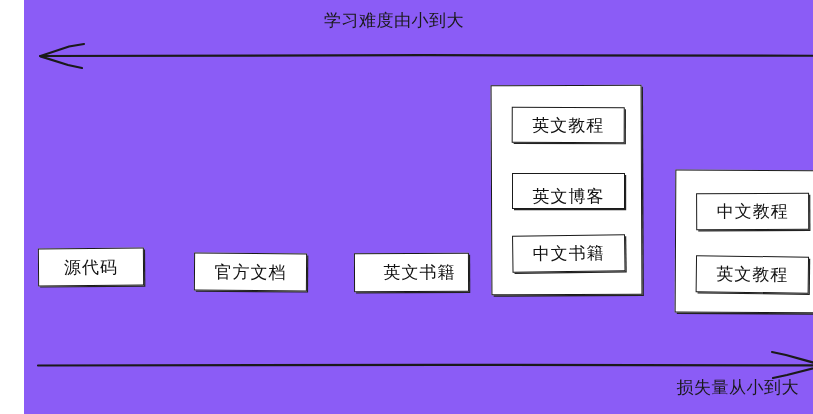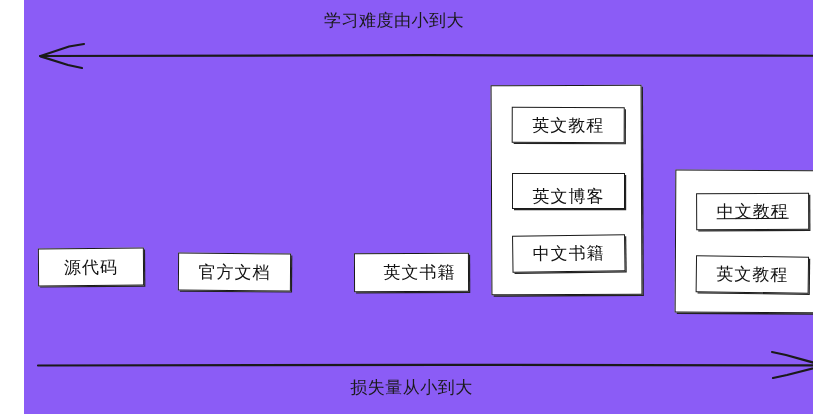--- a/index.html
+++ b/index.html
@@ -28,21 +28,21 @@
   #top-axis-label {
     left: 0;
     top: 9px;
     width: 740px;
     text-align: center;
   }
   #bottom-axis-label {
     left: 0;
     top: 376px;
     width: 775px;
-    text-align: center;
+    text-align: right;
   }
   .axis-svg {
     position: absolute;
     left: 0;
     pointer-events: none;
   }
   #top-axis-svg { top: 30px; }
   #bottom-axis-svg { top: 340px; }
 
   .node {
@@ -94,21 +94,21 @@
       <path d="M799.5,25.6 L763,35 L749,38"></path>
     </g>
   </svg>
 
   <div class="axis-label" id="bottom-axis-label">损失量从小到大</div>
 
   <div class="node skew-a" style="left:14px; top:248px; width:106px; height:38px;">
     <span>源代码</span>
   </div>
 
-  <div class="node skew-b" style="left:154px; top:253px; width:113px; height:38px;">
+  <div class="node skew-b" style="left:170px; top:253px; width:113px; height:38px;">
     <span>官方文档</span>
   </div>
 
   <div class="node skew-c" style="left:330px; top:253px; width:115px; height:39px;padding-left:16px;">
     <span>英文书籍</span>
   </div>
 
   <div class="group-box skew-c" style="left:467px; top:85px; width:151px; height:210px;">
 
     <div class="node skew-b" style="left:20px; top:21px; width:113px; height:36px;">
@@ -119,21 +119,21 @@
       <span>英文博客</span>
     </div>
 
     <div class="node skew-e" style="left:20px; top:149px; width:113px; height:37px;">
       <span>中文书籍</span>
     </div>
   </div>
 
   <div class="group-box skew-d" style="left:651px; top:170px; width:154px; height:143px;">
 
-    <div class="node skew-e" style="left:20px; top:22px; width:113px; height:37px;text-decoration:underline;">
+    <div class="node skew-e" style="left:20px; top:22px; width:113px; height:37px;">
       <span>中文教程</span>
     </div>
 
     <div class="node skew-b" style="left:20px; top:85px; width:113px; height:37px;">
       <span>英文教程</span>
     </div>
   </div>
 
 </div>
 

